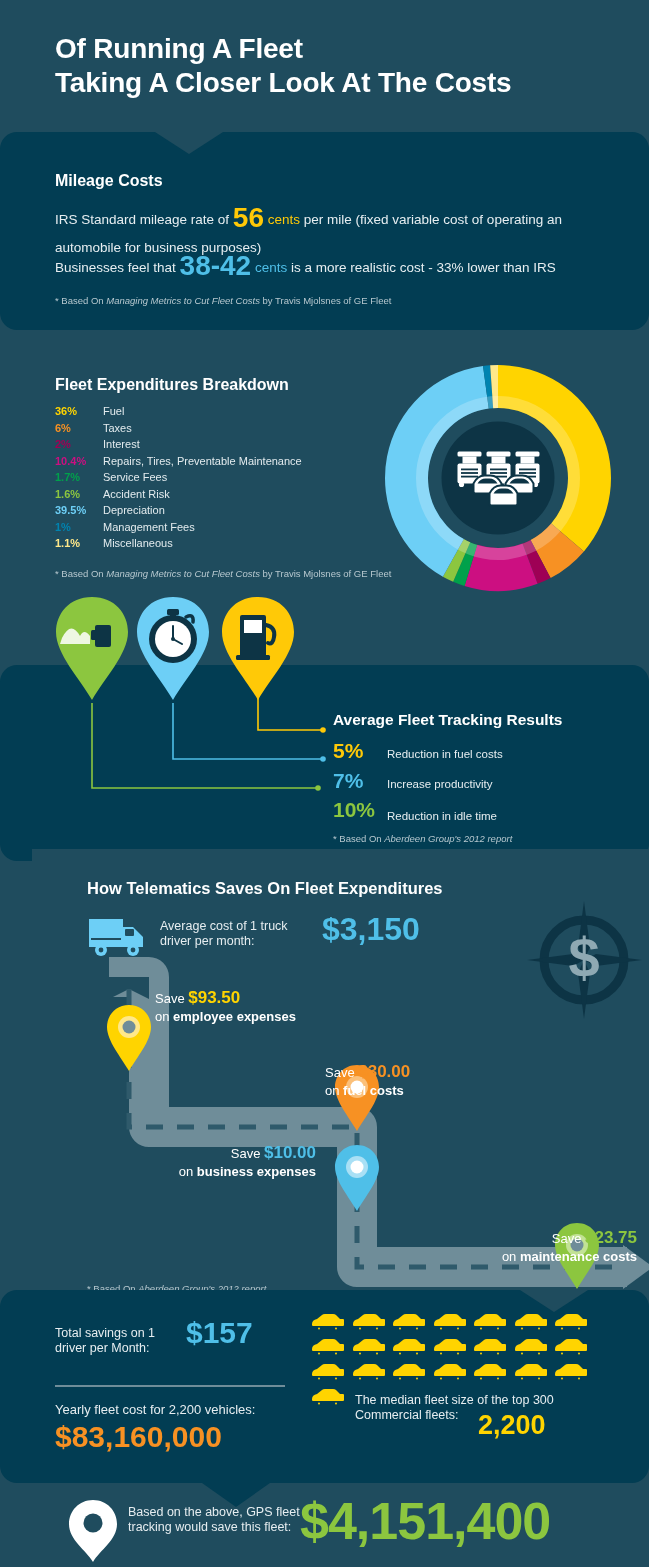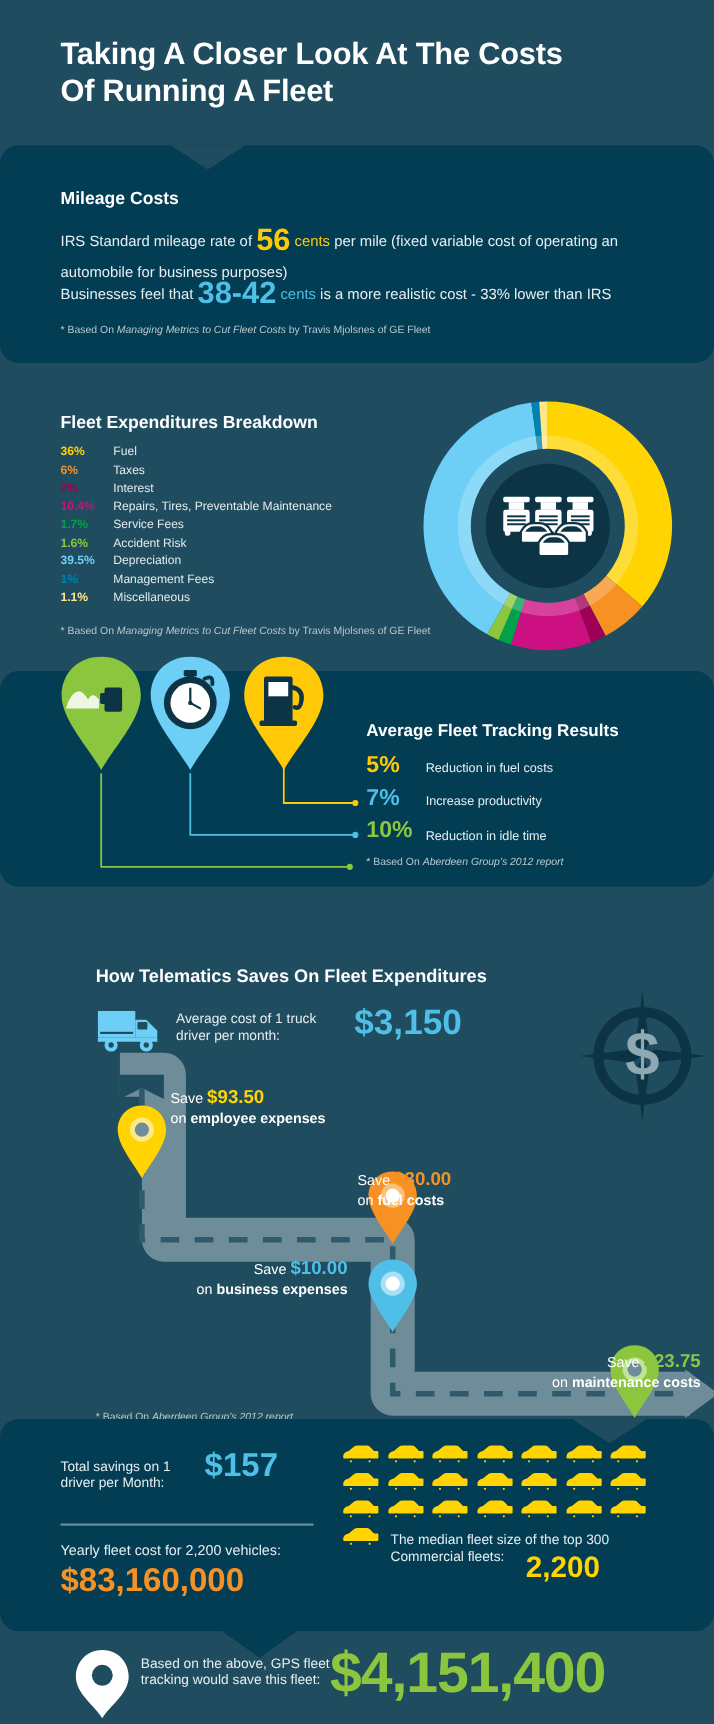--- a/index.html
+++ b/index.html
@@ -64,21 +64,21 @@
   .lg-lab { color:#e3ebee; font-size:11px; }
 
   #donut-wrap { position:absolute; left:383px; top:363px; width:230px; height:230px; }
   #donut-hub {
     position:absolute; left:50%; top:50%; transform:translate(-50%,-50%);
     width:113px; height:113px; border-radius:50%; background:#0d3445;
     display:flex; align-items:center; justify-content:center;
   }
 
   
-  #sec-track { top:610px; height:196px; }
+  #sec-track { top:665px; height:196px; }
   #track-h {
     position:absolute; left:333px; top:46px;
     color:#ffffff; font-size:15.5px; font-weight:bold;
   }
   .tr-row { position:absolute; left:333px; display:flex; align-items:baseline; }
   .tr-pct { width:54px; font-size:21px; font-weight:bold; }
   .tr-lab { color:#e6edf0; font-size:11.5px; }
 
   
   #sec-tele { top:849px; height:463px;margin-left:32px; }
@@ -143,22 +143,22 @@
   }
   svg { display:block; overflow:visible; }
 </style>
 </head>
 <body>
 
 <div id="page">
 
   <div class="band band-teal" id="hdr">
     <div id="hdr-title">
+      <div>Of Running  A Fleet</div>
       <div>Taking A Closer Look At The Costs</div>
-      <div>Of Running  A Fleet</div>
     </div>
   </div>
 
   <div class="band band-navy" id="sec-mileage">
     <div class="notch" style="top:0;left:155px;border-top:22px solid #1f4c5e;"></div>
 
     <div id="mileage-h">Mileage Costs</div>
 
     <div class="mline" id="mline1">
       <span>IRS Standard mileage rate of </span><span class="big-yellow">56</span><span class="unit-yellow"> cents</span><span> per mile (fixed variable cost of operating an automobile for business purposes)</span>

